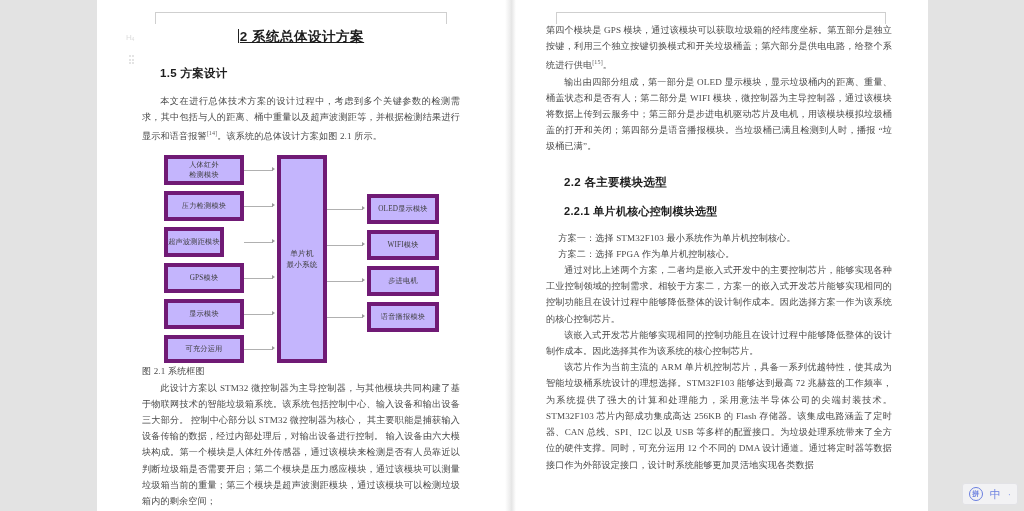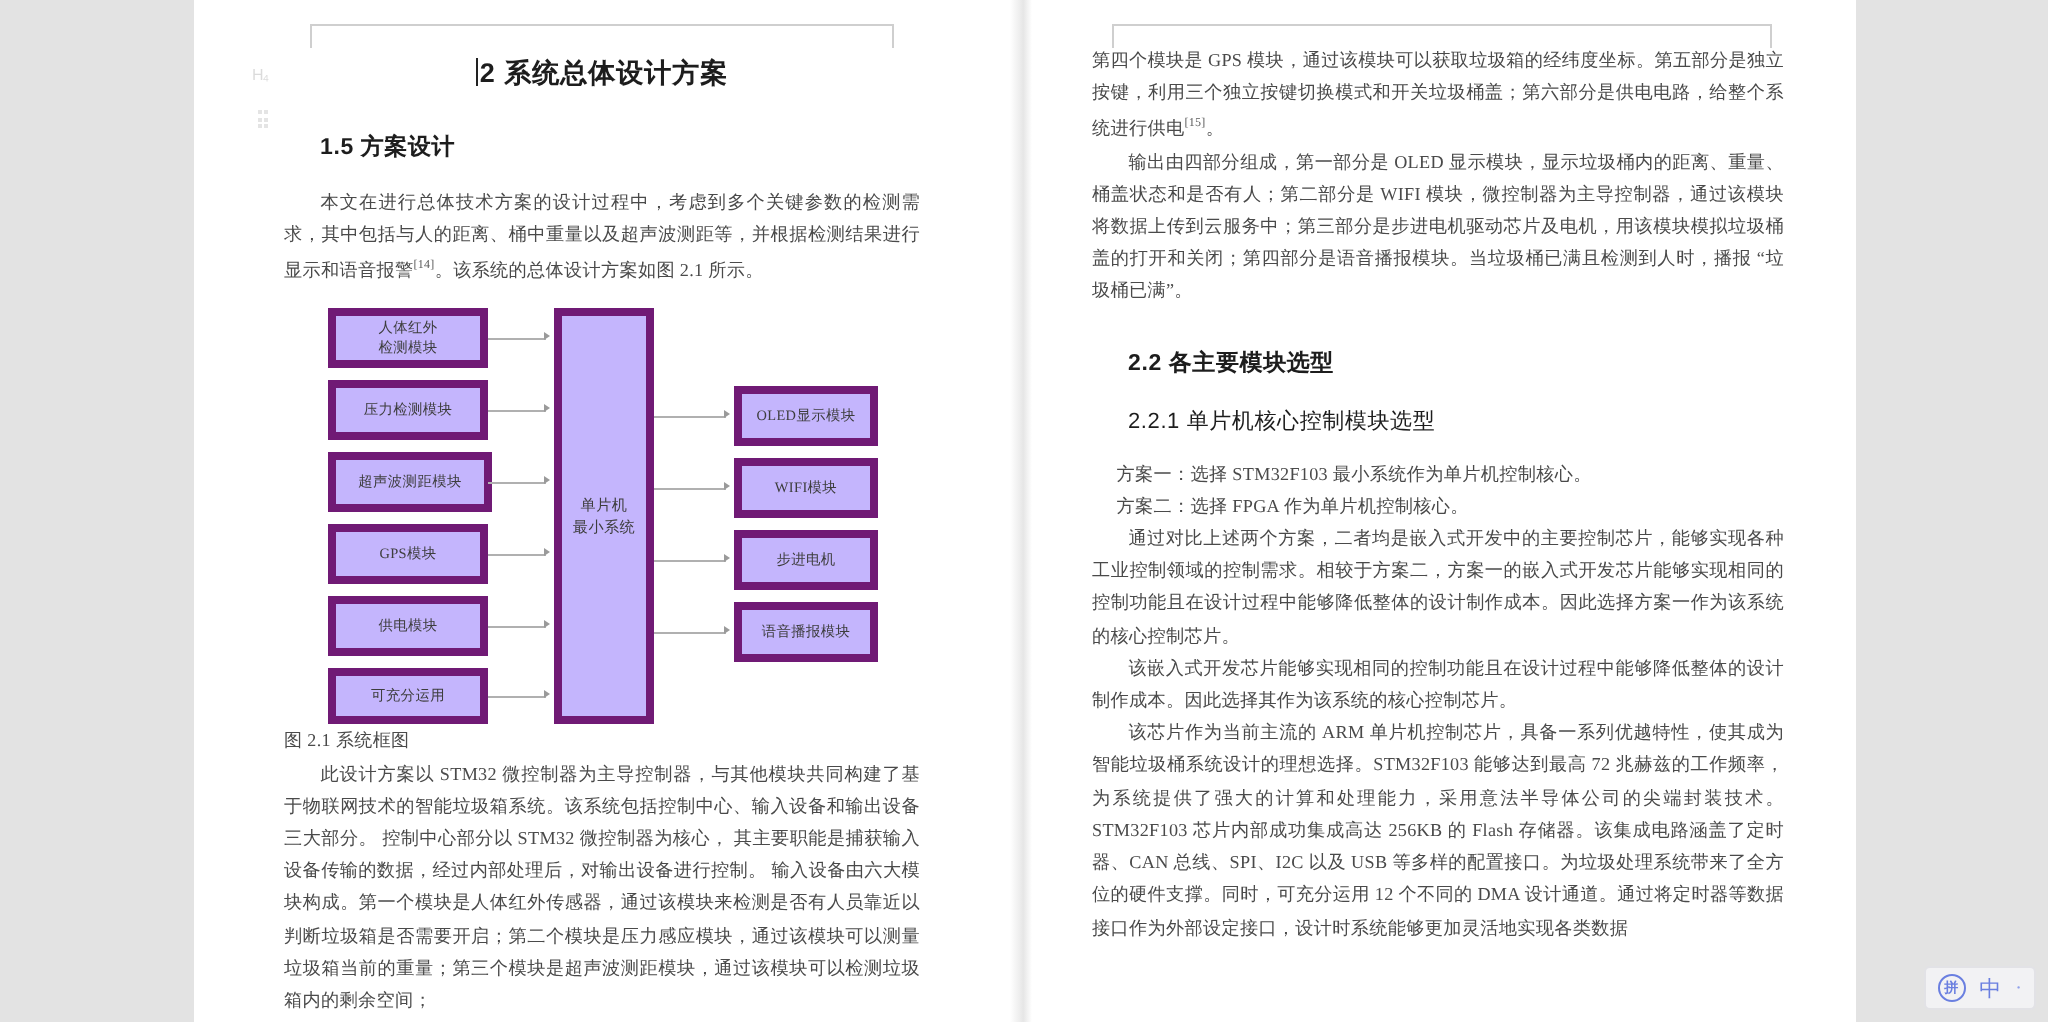--- a/index.html
+++ b/index.html
@@ -82,20 +82,21 @@
 
   h1.chapter {
     font-family: "Liberation Sans", "DejaVu Sans", sans-serif;
     font-size: 13.5px;
     font-weight: bold;
     text-align: center;
     letter-spacing: 0.5px;
     margin: 6px 0 20px 0;
     color: #1d1d1d;
     position: relative;
+    text-decoration: underline;
   }
   h1.chapter .caret {
     display: inline-block;
     width: 1px;
     height: 14px;
     background: #222;
     vertical-align: -2px;
     margin-right: 1px;
   }
 
@@ -103,21 +104,21 @@
     font-family: "Liberation Sans", "DejaVu Sans", sans-serif;
     font-size: 11.5px;
     font-weight: bold;
     margin: 0 0 12px 18px;
     color: #1d1d1d;
     letter-spacing: 0.3px;
   }
   h3.subsec {
     font-family: "Liberation Sans", "DejaVu Sans", sans-serif;
     font-size: 11px;
-    font-weight: normal;
+    font-weight: bold;
     margin: 14px 0 11px 18px;
     color: #1d1d1d;
     letter-spacing: 0.3px;
   }
 
   p.para {
     font-size: 9.1px;
     line-height: 16.2px;
     text-align: justify;
     text-indent: 2em;
@@ -234,28 +235,28 @@
 
       <div class="figure-wrap">
         <div class="diagram">
 
           <div class="blk" style="left:22px; top:4px;  width:80px; height:30px;">
               <span>人体红外<br>检测模块</span>
             </div>
           <div class="blk" style="left:22px; top:40px; width:80px; height:30px;">
               <span>压力检测模块</span>
             </div>
-          <div class="blk" style="left:22px; top:76px; width:82px; height:30px;">
+          <div class="blk" style="left:22px; top:76px; width:60px; height:30px;">
               <span>超声波测距模块</span>
             </div>
           <div class="blk" style="left:22px; top:112px;width:80px; height:30px;text-align:center;">
               <span>GPS模块</span>
             </div>
           <div class="blk" style="left:22px; top:148px;width:80px; height:30px;">
-              <span>供电模块</span>
+              <span>显示模块</span>
             </div>
           <div class="blk" style="left:22px; top:184px;width:80px; height:28px;">
               <span>可充分运用</span>
             </div>
 
           <div class="blk center" style="left:135px; top:4px; width:50px; height:208px;">
               <span>单片机<br>最小系统</span>
             </div>
 
           <div class="blk" style="left:225px; top:43px;  width:72px; height:30px;">

